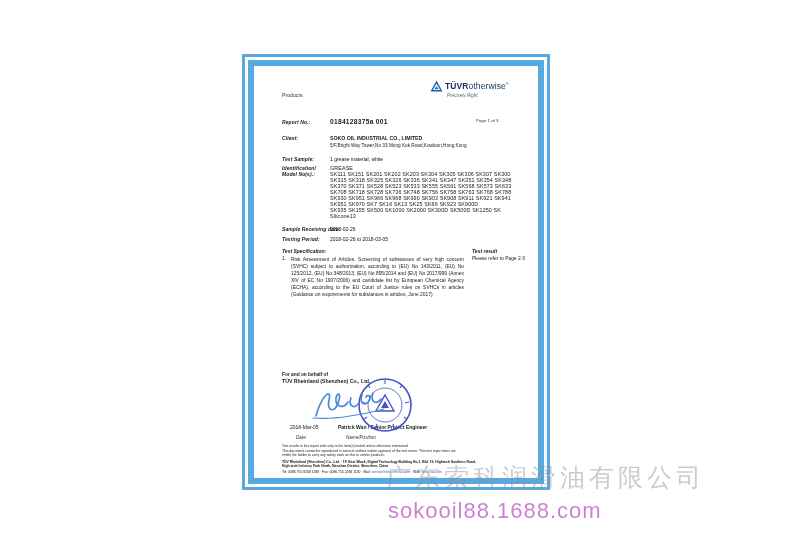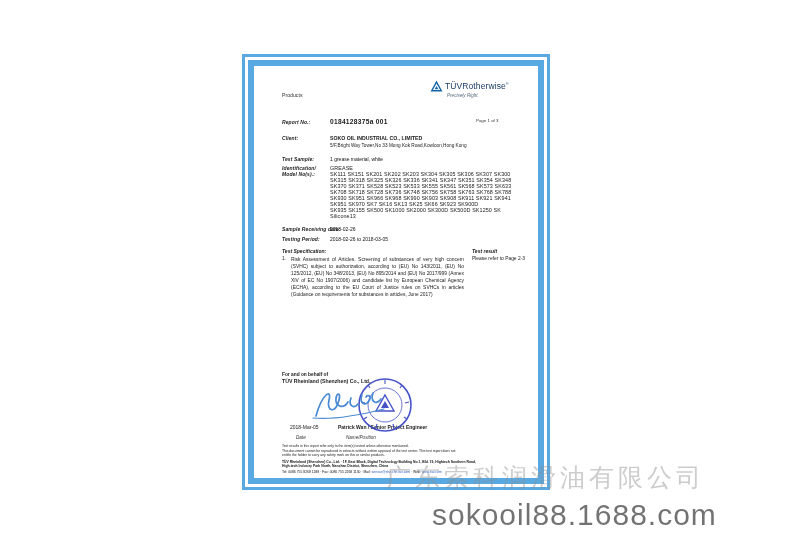--- a/index.html
+++ b/index.html
@@ -16,21 +16,21 @@
   .val{font-size:5px;color:#111;}
   .row-label{position:absolute;left:28px;width:72px;}
   .row-value{position:absolute;left:76px;right:14px;}
 
   .products{left:28px;top:26px;font-size:5.2px;color:#333;}
 
   
   .logo{left:176px;top:14px;width:104px;}
   .logo-line{display:flex;align-items:center;gap:2px;}
   .brand{font-size:8.5px;color:#12355f;letter-spacing:.1px;white-space:nowrap;}
-  .brand b{font-weight:normal;}
+  .brand b{font-weight:bold;}
   .reg{font-size:4px;vertical-align:super;color:#12355f;}
   .tagline{font-size:4.6px;color:#5a6b7d;margin:1px 0 0 17px;font-style:italic;}
 
   .report-no{font-size:6.6px;font-weight:bold;letter-spacing:.3px;}
   .page{position:absolute;left:222px;top:0;font-size:4.4px;color:#333;white-space:nowrap;}
 
   .client-name{font-size:5.2px;font-weight:bold;}
   .client-addr{font-size:4.7px;margin-top:2px;}
 
   .models{font-size:5.4px;line-height:6px;white-space:pre-line;letter-spacing:.1px;}
@@ -54,22 +54,22 @@
 
   .footer{left:28px;top:378px;right:12px;}
   .disclaimer{font-size:3.4px;line-height:4.6px;color:#222;white-space:pre-line;}
   .address{font-size:3.4px;line-height:4.6px;color:#111;font-weight:bold;margin-top:2px;white-space:pre-line;}
   .contact{font-size:3.4px;margin-top:1px;color:#111;white-space:nowrap;}
   .link{color:#2b59c3;}
 
   
   .wm-cn{position:absolute;left:386px;top:461px;z-index:5;font-size:25px;letter-spacing:4px;
          color:#8f8f8f;opacity:.45;white-space:nowrap;}
-  .wm-url{position:absolute;left:432px;top:498px;z-index:5;font-size:30px;letter-spacing:1px;
-          color:#000000;opacity:.55;white-space:nowrap;}
+  .wm-url{position:absolute;left:388px;top:498px;z-index:5;font-size:22px;letter-spacing:1px;
+          color:#a21caf;opacity:.55;white-space:nowrap;}
 </style>
 </head>
 <body>
 
 <div class="canvas">
 
   <div class="frame">
     <div class="doc">
 
       <span class="abs products">Products</span>

